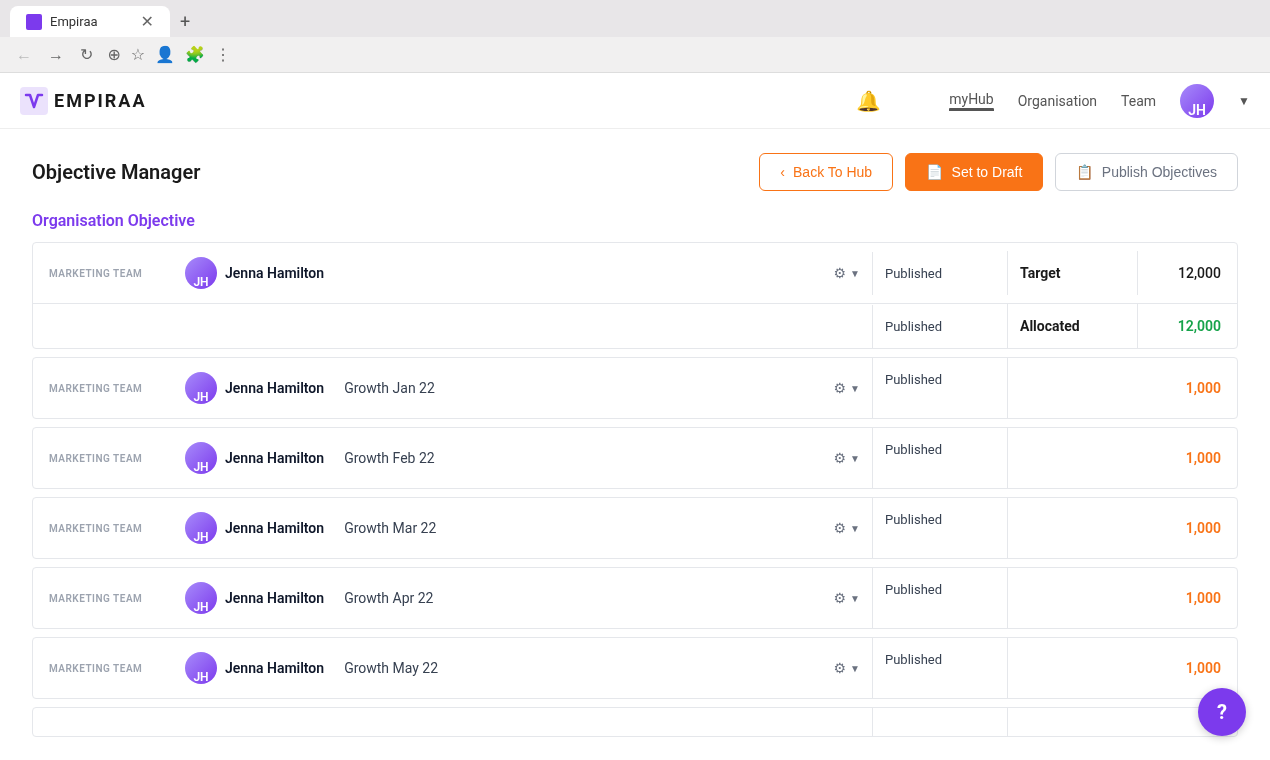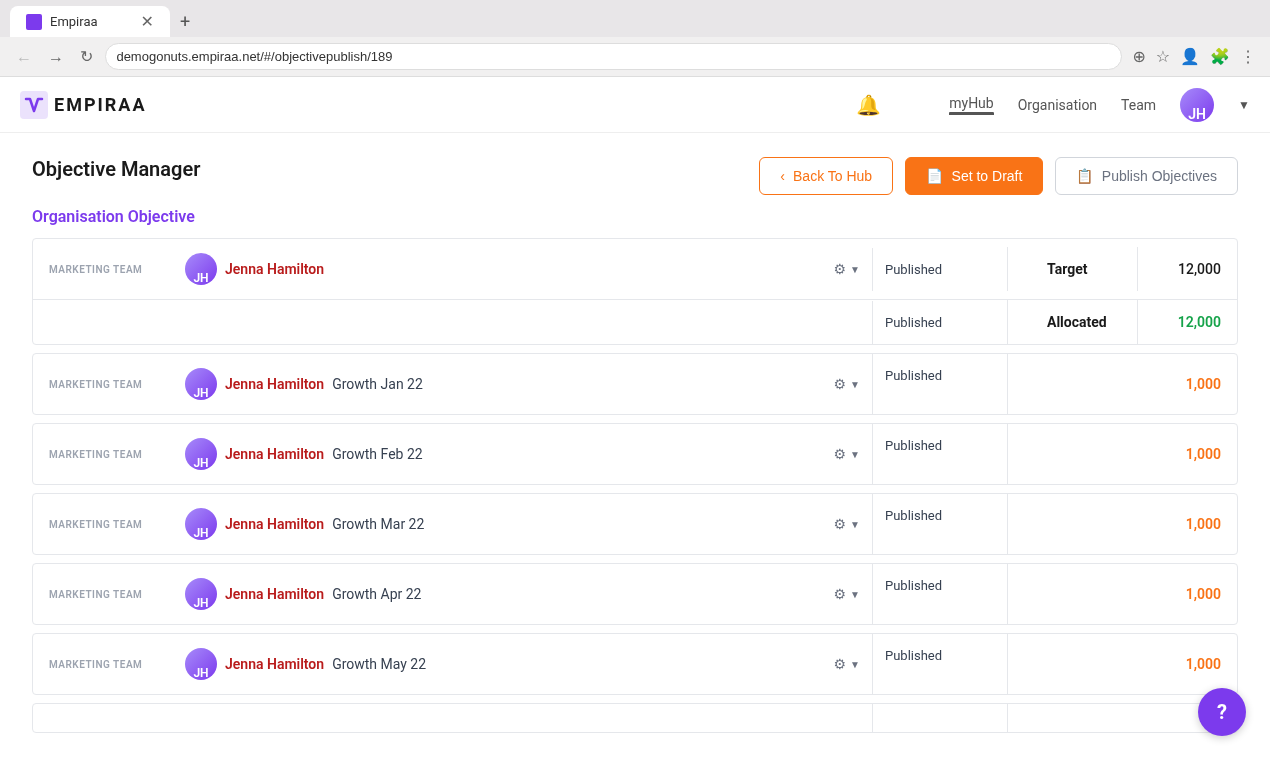--- a/index.html
+++ b/index.html
@@ -25,46 +25,46 @@
     .logo-icon { width: 28px; height: 28px; }
     .app-nav { margin-left: auto; display: flex; align-items: center; gap: 24px; }
     .nav-bell { font-size: 20px; color: #555; cursor: pointer; }
     .nav-link { font-size: 14px; color: #555; cursor: pointer; text-decoration: none; }
     .nav-link.active { color: #555; border-bottom: 2px solid #555; padding-bottom: 2px; margin-left: 44px; }
     .nav-avatar { width: 34px; height: 34px; border-radius: 50%; background: #c084fc; display: flex; align-items: center; justify-content: center; color: #fff; font-size: 14px; font-weight: 600; cursor: pointer; overflow: hidden; }
     .nav-dropdown-arrow { color: #555; cursor: pointer; font-size: 12px; }
 
     
     .page-content { padding: 24px 32px; }
-    .page-header { display: flex; margin-bottom: 12px; }
+    .page-header { display: flex; align-items: center; margin-bottom: 20px; }
     .page-title { font-size: 20px; font-weight: 600; color: #1a1a1a; }
     .page-actions { margin-left: auto; display: flex; gap: 12px; }
     .btn { padding: 10px 20px; border-radius: 6px; font-size: 14px; font-weight: 500; cursor: pointer; display: flex; align-items: center; gap: 8px; border: 1px solid; }
     .btn-outline-orange { background: #fff; border-color: #f97316; color: #f97316; }
     .btn-orange { background: #f97316; border-color: #f97316; color: #fff; }
     .btn-outline-gray { background: #fff; border-color: #d1d5db; color: #6b7280; }
 
     
     .section-title { font-size: 16px; font-weight: 600; color: #7c3aed; margin-bottom: 12px; }
     .obj-row { display: flex; align-items: stretch; border: 1px solid #e5e7eb; border-radius: 4px; margin-bottom: 8px; overflow: hidden; background: #fff; }
     .obj-row-stacked { border: 1px solid #e5e7eb; border-radius: 4px; margin-bottom: 8px; overflow: hidden; background: #fff; }
     .obj-main-row { display: flex; align-items: center; }
     .obj-sub-row { display: flex; align-items: center; border-top: 1px solid #e5e7eb; }
 
     .col-team { padding: 14px 16px; min-width: 140px; display: flex; align-items: center; }
     .col-team-label { font-size: 10px; font-weight: 600; color: #9ca3af; letter-spacing: 0.5px; text-transform: uppercase; }
     .col-user { display: flex; align-items: center; gap: 8px; flex: 1; padding: 14px 12px; }
     .user-avatar { width: 32px; height: 32px; border-radius: 50%; background: #c084fc; flex-shrink: 0; overflow: hidden; display: flex; align-items: center; justify-content: center; color: #fff; font-size: 12px; font-weight: 600; }
-    .user-name { font-weight: 600; color: #b91c1c; margin-right: 0; white-space: nowrap; }
+    .user-name { font-weight: 600; color: #0f172a; margin-right: 12px; white-space: nowrap; }
     .user-objective { color: #374151; }
     .col-settings { padding: 14px 12px; display: flex; align-items: center; gap: 4px; color: #6b7280; cursor: pointer; }
     .col-status { min-width: 135px; padding: 14px 12px; display: flex; align-items: flex-start; border-left: 1px solid #e5e7eb; }
     .status-badge { color: #374151; font-size: 13px; }
     .col-label { min-width: 130px; padding: 14px 12px; border-left: 1px solid #e5e7eb; display: flex; align-items: center; }
-    .col-label-text { font-weight: 700; color: #1a1a1a; margin-left: 27px; }
+    .col-label-text { font-weight: 700; color: #1a1a1a; }
     .col-value { min-width: 100px; padding: 14px 16px; border-left: 1px solid #e5e7eb; display: flex; align-items: center; justify-content: flex-end; }
     .col-value-number { color: #1a1a1a; font-weight: 500; }
     .col-value-green { color: #16a34a; font-weight: 600; }
     .col-value-orange { color: #f97316; font-weight: 600; }
 
     .gear-icon { display: inline-block; font-size: 14px; }
     .caret-icon { display: inline-block; font-size: 10px; }
 
     .help-btn { position: fixed; bottom: 24px; right: 24px; width: 48px; height: 48px; border-radius: 50%; background: #7c3aed; color: #fff; display: flex; align-items: center; justify-content: center; font-size: 20px; font-weight: 700; cursor: pointer; box-shadow: 0 2px 8px rgba(0,0,0,0.2); }
 
@@ -80,21 +80,20 @@
       <span class="browser-tab-icon"></span>
       <span>Empiraa</span>
       <span class="tab-close">✕</span>
     </div>
     <div class="browser-new-tab">+</div>
   </div>
   <div class="browser-address-bar">
     <button class="browser-nav-btn disabled">←</button>
     <button class="browser-nav-btn">→</button>
     <button class="browser-nav-btn">↻</button>
-    <input class="address-input" type="text" value="demogonuts.empiraa.net/#/objectivepublish/189" style="">
     <div class="browser-icons">
       <span class="browser-icon">⊕</span>
       <span class="browser-icon">☆</span>
       <span class="browser-icon">👤</span>
       <span class="browser-icon">🧩</span>
       <span class="browser-icon">⋮</span>
     </div>
   </div>
 </div>
 

